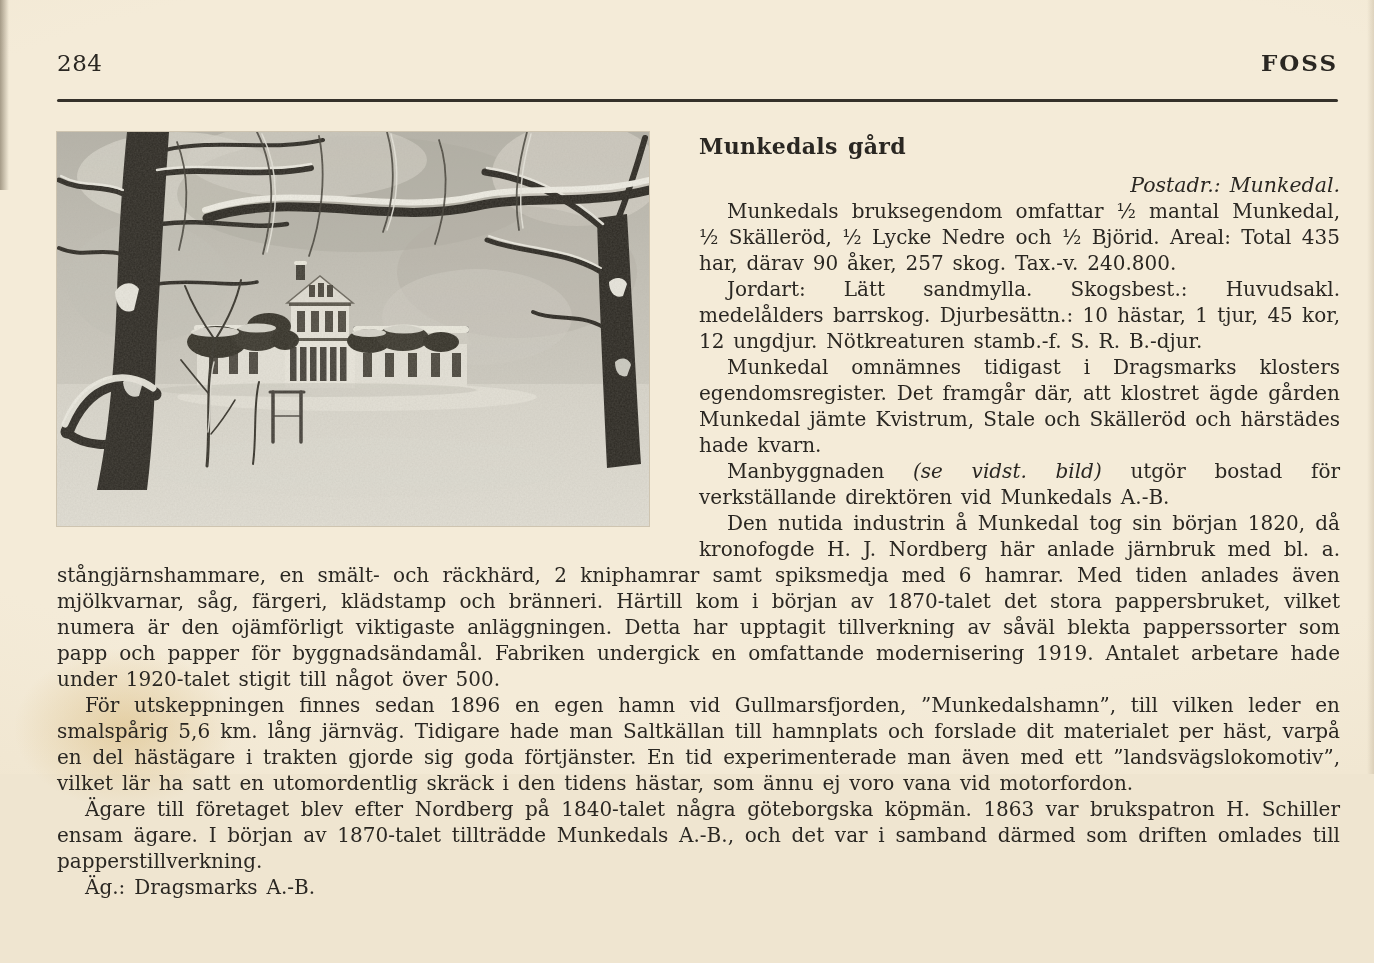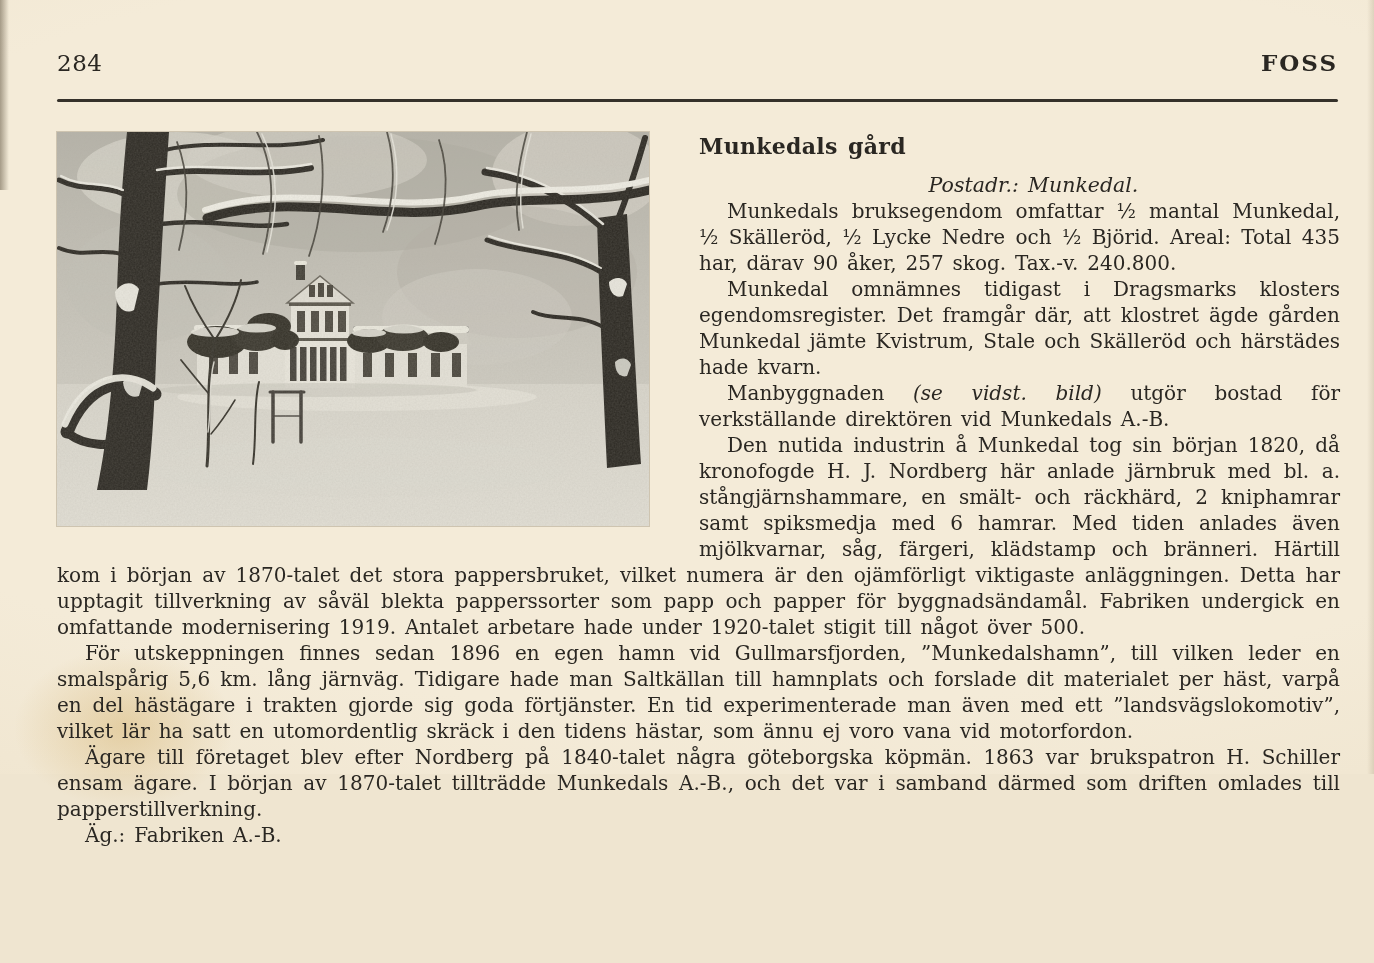--- a/index.html
+++ b/index.html
@@ -38,21 +38,21 @@
   .photo-wrap{
     float:left;width:592px;height:394px;margin:4px 50px 32px 0;
     box-shadow:inset 0 0 20px rgba(60,48,28,.22), 0 0 0 1px rgba(90,78,55,.25);
     background:#c9c6bc;
   }
   .photo-wrap svg{display:block;width:100%;height:100%;}
   h1.article-title{
     font-size:22px;line-height:32px;font-weight:700;margin:2px 0 10px 2px;
     text-align:left;letter-spacing:.3px;
   }
-  .postadr{font-style:italic;margin:0 0 14px 0;text-indent:28px;text-align:center;font-size:20.5px;}
+  .postadr{font-style:italic;margin:0 0 14px 0;text-indent:28px;text-align:right;font-size:20.5px;}
   .article p{margin:0;text-indent:28px;}
   .article p .seg{text-indent:0;}
 </style>
 </head>
 <body>
 
 <div class="page">
 
   <div class="edge-left"></div>
   <div class="edge-right"></div>
@@ -240,27 +240,28 @@
         <rect width="592" height="394" filter="url(#grain)" opacity="0.5"></rect>
       </svg>
     </div>
 
     <h1 class="article-title">Munkedals gård</h1>
 
     <p class="postadr">Postadr.: Munkedal.</p>
 
     <p>Munkedals bruksegendom omfattar ½ mantal Munkedal, ½ Skälleröd, ½ Lycke Nedre och ½ Björid. Areal: Total 435 har, därav 90 åker, 257 skog. Tax.-v. 240.800.</p>
 
+    <p>Jordart: Lätt sandmylla. Skogsbest.: Huvudsakl. medelålders barrskog. Djurbesättn.: 10 hästar, 1 tjur, 45 kor, 12 ungdjur. Nötkreaturen stamb.-f. S. R. B.-djur.</p>
 
     <p>Munkedal omnämnes tidigast i Dragsmarks klosters egendomsregister. Det framgår där, att klostret ägde gården Munkedal jämte Kvistrum, Stale och Skälleröd och härstädes hade kvarn.</p>
 
     <p><span class="seg">Manbyggnaden </span><em>(se vidst. bild)</em><span class="seg"> utgör bostad för verkställande direktören vid Munkedals A.-B.</span></p>
 
     <p>Den nutida industrin å Munkedal tog sin början 1820, då kronofogde H. J. Nordberg här anlade järnbruk med bl. a. stångjärnshammare, en smält- och räckhärd, 2 kniphamrar samt spiksmedja med 6 hamrar. Med tiden anlades även mjölkvarnar, såg, färgeri, klädstamp och bränneri. Härtill kom i början av 1870-talet det stora pappersbruket, vilket numera är den ojämförligt viktigaste anläggningen. Detta har upptagit tillverkning av såväl blekta papperssorter som papp och papper för byggnadsändamål. Fabriken undergick en omfattande modernisering 1919. Antalet arbetare hade under 1920-talet stigit till något över 500.</p>
 
     <p>För utskeppningen finnes sedan 1896 en egen hamn vid Gullmarsfjorden, ”Munkedalshamn”, till vilken leder en smalspårig 5,6 km. lång järnväg. Tidigare hade man Saltkällan till hamnplats och forslade dit materialet per häst, varpå en del hästägare i trakten gjorde sig goda förtjänster. En tid experimenterade man även med ett ”landsvägslokomotiv”, vilket lär ha satt en utomordentlig skräck i den tidens hästar, som ännu ej voro vana vid motorfordon.</p>
 
     <p>Ägare till företaget blev efter Nordberg på 1840-talet några göteborgska köpmän. 1863 var brukspatron H. Schiller ensam ägare. I början av 1870-talet tillträdde Munkedals A.-B., och det var i samband därmed som driften omlades till papperstillverkning.</p>
 
-    <p>Äg.: Fabriken A.-B.</p>
+    <p>Äg.: Dragsmarks A.-B.</p>
 
   </div>
 </div>
 
 </body></html>

